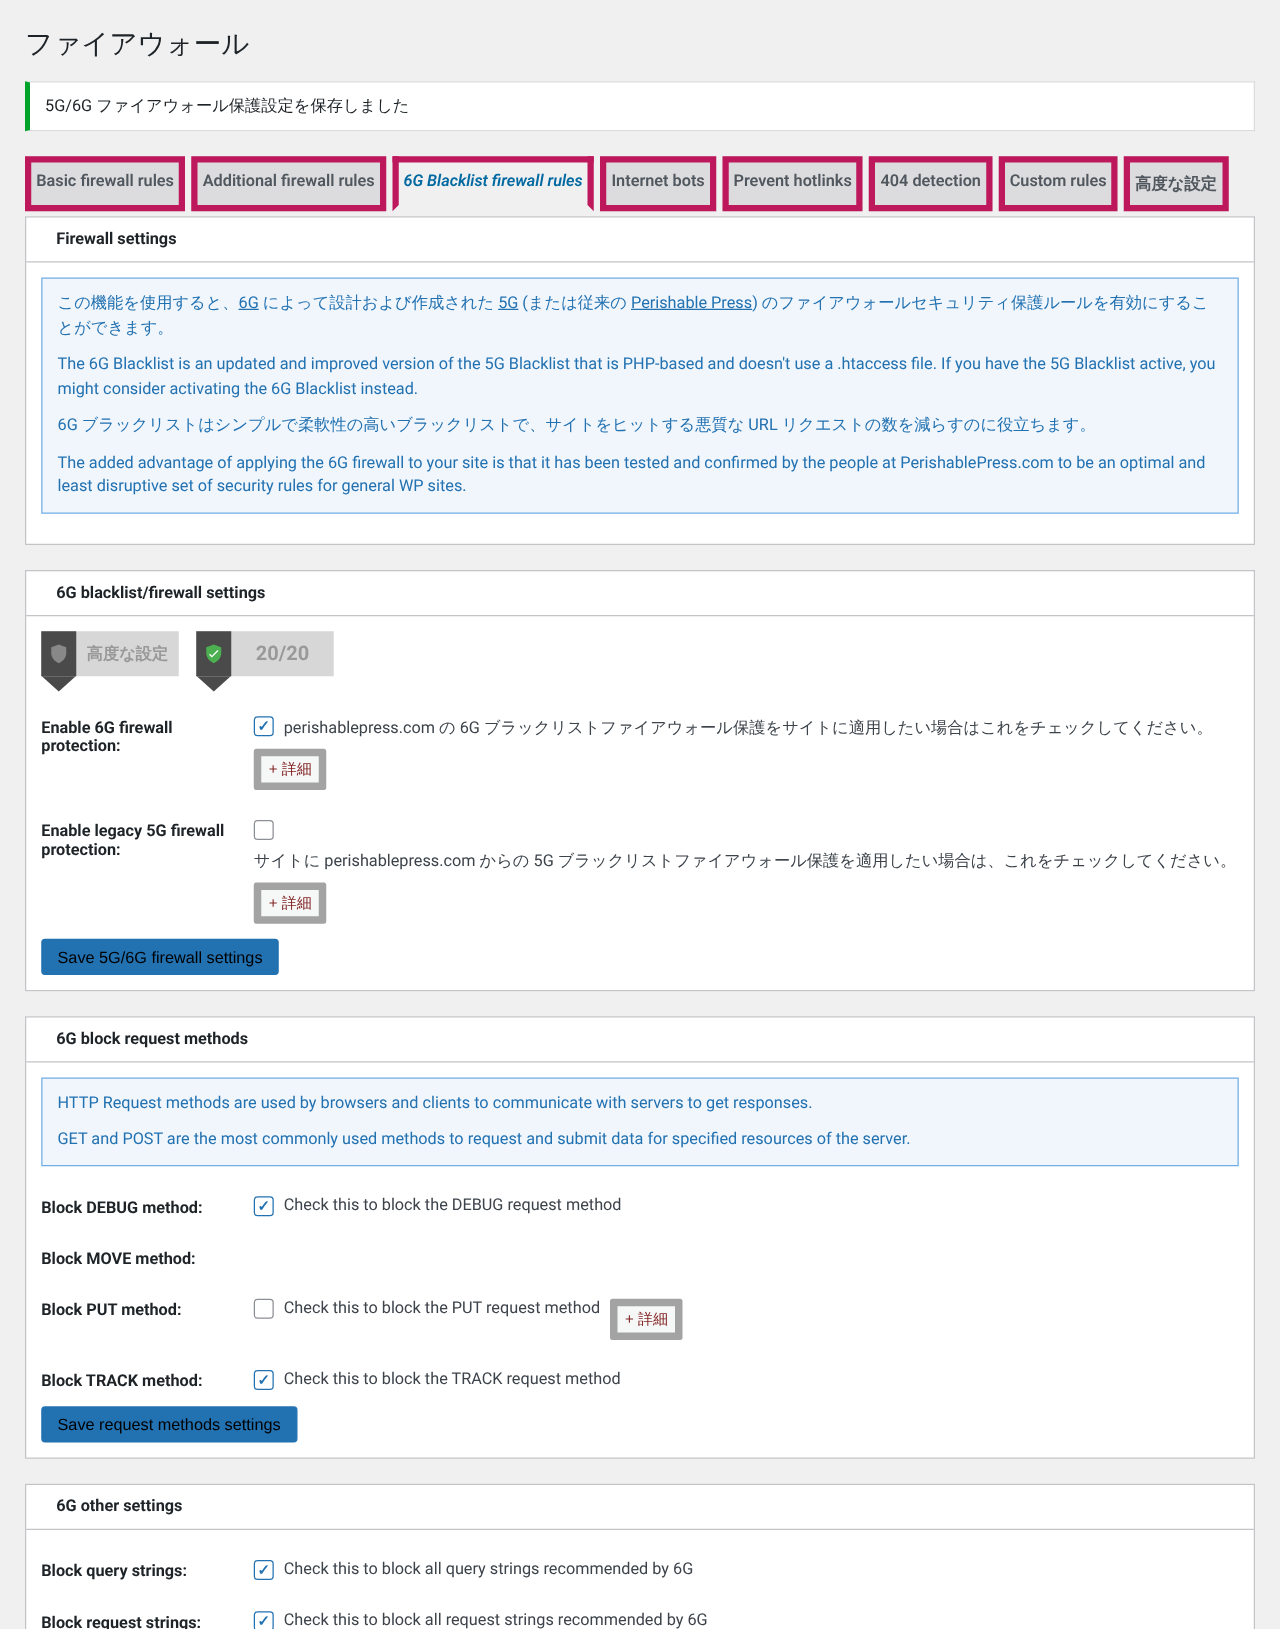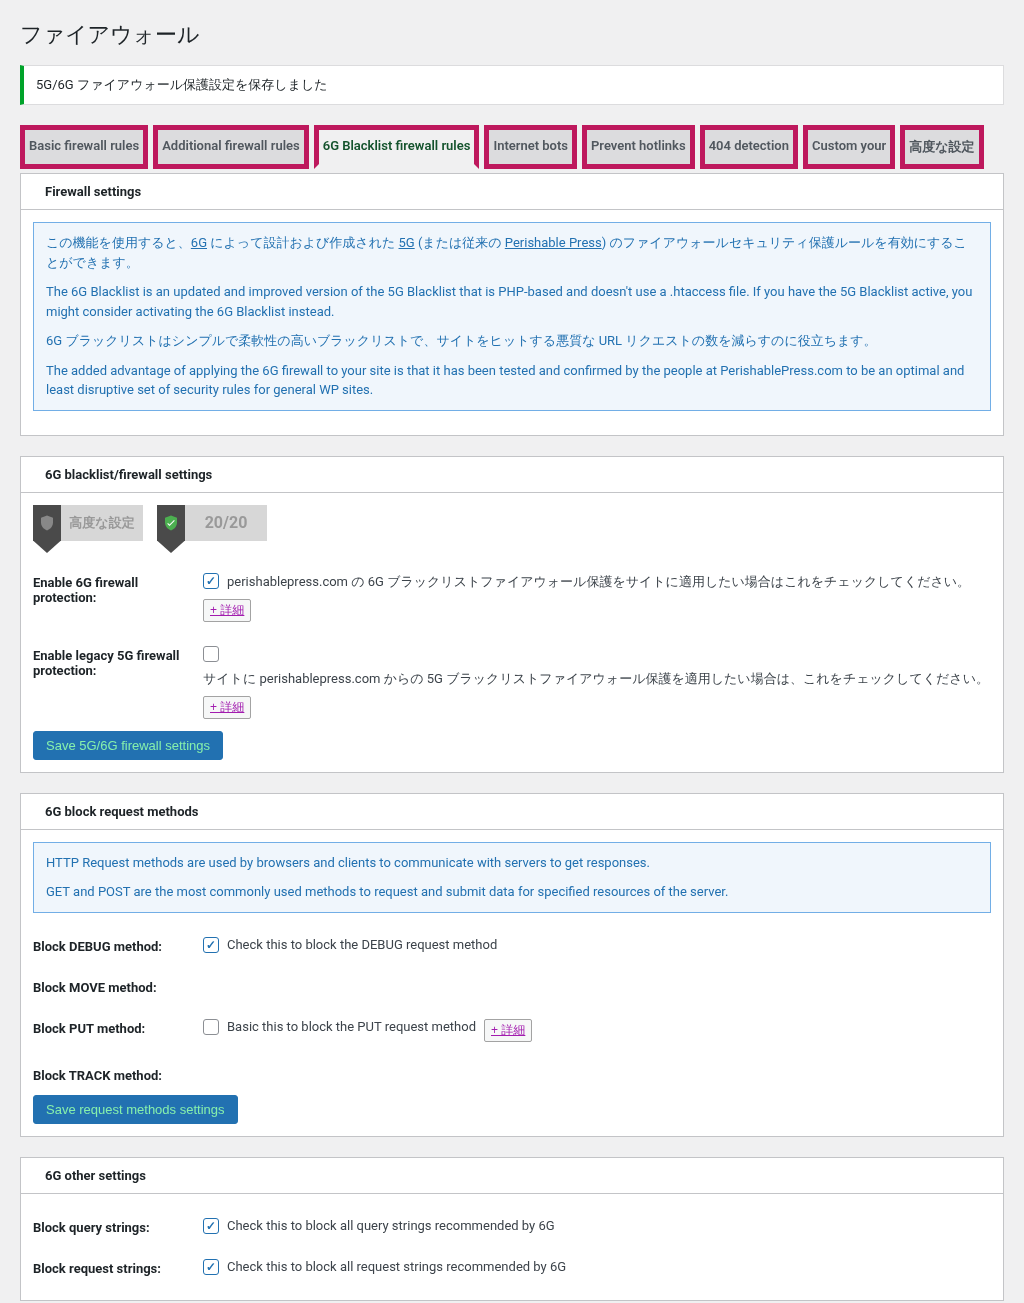--- a/index.html
+++ b/index.html
@@ -2,21 +2,21 @@
 <html><head>
 <meta charset="utf-8">
 <style>
 * { box-sizing: border-box; margin: 0; padding: 0; }
 body { font-family: -apple-system, BlinkMacSystemFont, "Segoe UI", Roboto, sans-serif; background: #f0f0f1; color: #1d2327; font-size: 13px; width: 1024px; }
 .wrap { padding: 10px 20px 40px; }
 h1 { font-size: 22px; font-weight: 400; margin: 10px 0 15px; color: #1d2327; }
 .notice { background: #fff; border: 1px solid #dcdcde; border-left: 4px solid #00a32a; padding: 10px 12px; margin-bottom: 20px; font-size: 13px; }
 .tabs { display: flex; gap: 0; margin-bottom: -1px; flex-wrap: wrap; }
 .tab { background: #dcdcde; border: 5px solid #be185d; padding: 8px 4px; font-size: 13px; font-weight: 600; color: #50575e; cursor: pointer; margin-right: 5px; margin-bottom: 5px; }
-.tab.active { background: #f0f0f1; border-bottom-color: #f0f0f1; color: #14532d; }
+.tab.active { background: #f0f0f1; border-bottom-color: #f0f0f1; color: #0369a1; font-style: italic; }
 .postbox { background: #fff; border: 1px solid #c3c4c7; margin-bottom: 20px; }
 .postbox-header { padding: 10px 24px; font-size: 13px; font-weight: 700; border-bottom: 1px solid #c3c4c7; }
 .inside { padding: 12px; }
 .info-box { background: #f0f6fc; border: 1px solid #72aee6; padding: 10px 12px; font-size: 13px; color: #2271b1; margin-bottom: 12px; }
 .info-box p { margin-bottom: 10px; line-height: 1.5; }
 .info-box p:last-child { margin-bottom: 0; }
 .info-box a { color: #2271b1; text-decoration: underline; }
 .badges { display: flex; gap: 14px; margin-bottom: 20px; }
 .badge { position: relative; width: 110px; }
 .badge-body { height: 36px; display: flex; align-items: center; }
@@ -30,40 +30,40 @@
 .badge.green .badge-body { background: #d7d7d7; }
 .badge.green .badge-icon { background: #4a4a4a; }
 .badge.green .badge-text { color: #999; font-size: 16px; }
 .badge.green .badge-tail { background: #4a4a4a; clip-path: polygon(0 0, 100% 0, 50% 70%); }
 .form-row { display: flex; align-items: flex-start; padding: 12px 0; }
 .form-label { width: 170px; font-size: 13px; font-weight: 700; padding-right: 10px; padding-top: 2px; }
 .form-field { flex: 1; display: flex; gap: 8px; flex-wrap: wrap; font-size: 13px; color: #3c434a; }
 .checkbox { width: 16px; height: 16px; border: 1px solid #8c8f94; border-radius: 3px; display: inline-flex; align-items: center; justify-content: center; background: #fff; cursor: pointer; flex-shrink: 0; }
 .checkbox.checked { background: #fff; border-color: #2271b1; }
 .checkbox.checked::after { content: "✓"; color: #2271b1; font-size: 12px; font-weight: bold; }
-.btn-primary { background: #2271b1; color: #86efac; border: 1px solid #2271b1; padding: 6px 12px; font-size: 13px; border-radius: 3px; cursor: pointer; }
-.btn-more { background: #f6f7f7; border: 1px solid #a3a3a3; color: #a21caf; padding: 2px 6px; font-size: 12px; cursor: pointer; border-radius: 2px; text-decoration: underline; }
+.btn-primary { background: #2271b1; color: #000000; border: 1px solid #2271b1; padding: 6px 12px; font-size: 13px; border-radius: 3px; cursor: pointer; }
+.btn-more { background: #f6f7f7; border: 6px solid #a3a3a3; color: #7f1d1d; padding: 2px 6px; font-size: 12px; cursor: pointer; border-radius: 2px; }
 .shield-svg, .check-svg { width: 18px; height: 18px; }
 </style>
 </head>
 <body>
 
 <div class="wrap">
   <h1>ファイアウォール</h1>
 
   <div class="notice">5G/6G ファイアウォール保護設定を保存しました</div>
 
   <div class="tabs" id="tabs">
       <div class="tab">Basic firewall rules</div>
       <div class="tab">Additional firewall rules</div>
       <div class="tab active">6G Blacklist firewall rules</div>
       <div class="tab">Internet bots</div>
       <div class="tab">Prevent hotlinks</div>
       <div class="tab">404 detection</div>
-      <div class="tab">Custom your</div>
+      <div class="tab">Custom rules</div>
       <div class="tab">高度な設定</div>
     </div>
 
   <div class="postbox">
     <div class="postbox-header">Firewall settings</div>
     <div class="inside">
       <div class="info-box">
         <p>
           <span>この機能を使用すると、</span><a href="#">6G</a><span> によって設計および作成された </span><a href="#">5G</a><span> (または従来の </span><a href="#">Perishable Press</a><span>) のファイアウォールセキュリティ保護ルールを有効にすることができます。</span>
         </p>
@@ -141,26 +141,31 @@
 
     </div>
           </div>
           <div class="form-row">
     <div class="form-label">Block MOVE method:</div>
           </div>
           <div class="form-row">
     <div class="form-label">Block PUT method:</div>
     <div class="form-field">
       <span class="checkbox "></span>
-      <span>Basic this to block the PUT request method</span>
+      <span>Check this to block the PUT request method</span>
       <button class="btn-more">+ 詳細</button>
     </div>
           </div>
           <div class="form-row">
     <div class="form-label">Block TRACK method:</div>
+    <div class="form-field">
+      <span class="checkbox checked"></span>
+      <span>Check this to block the TRACK request method</span>
+
+    </div>
           </div>
         </div>
       <button class="btn-primary">Save request methods settings</button>
     </div>
   </div>
 
   <div class="postbox">
     <div class="postbox-header">6G other settings</div>
     <div class="inside">
       <div id="panel4-rows">

